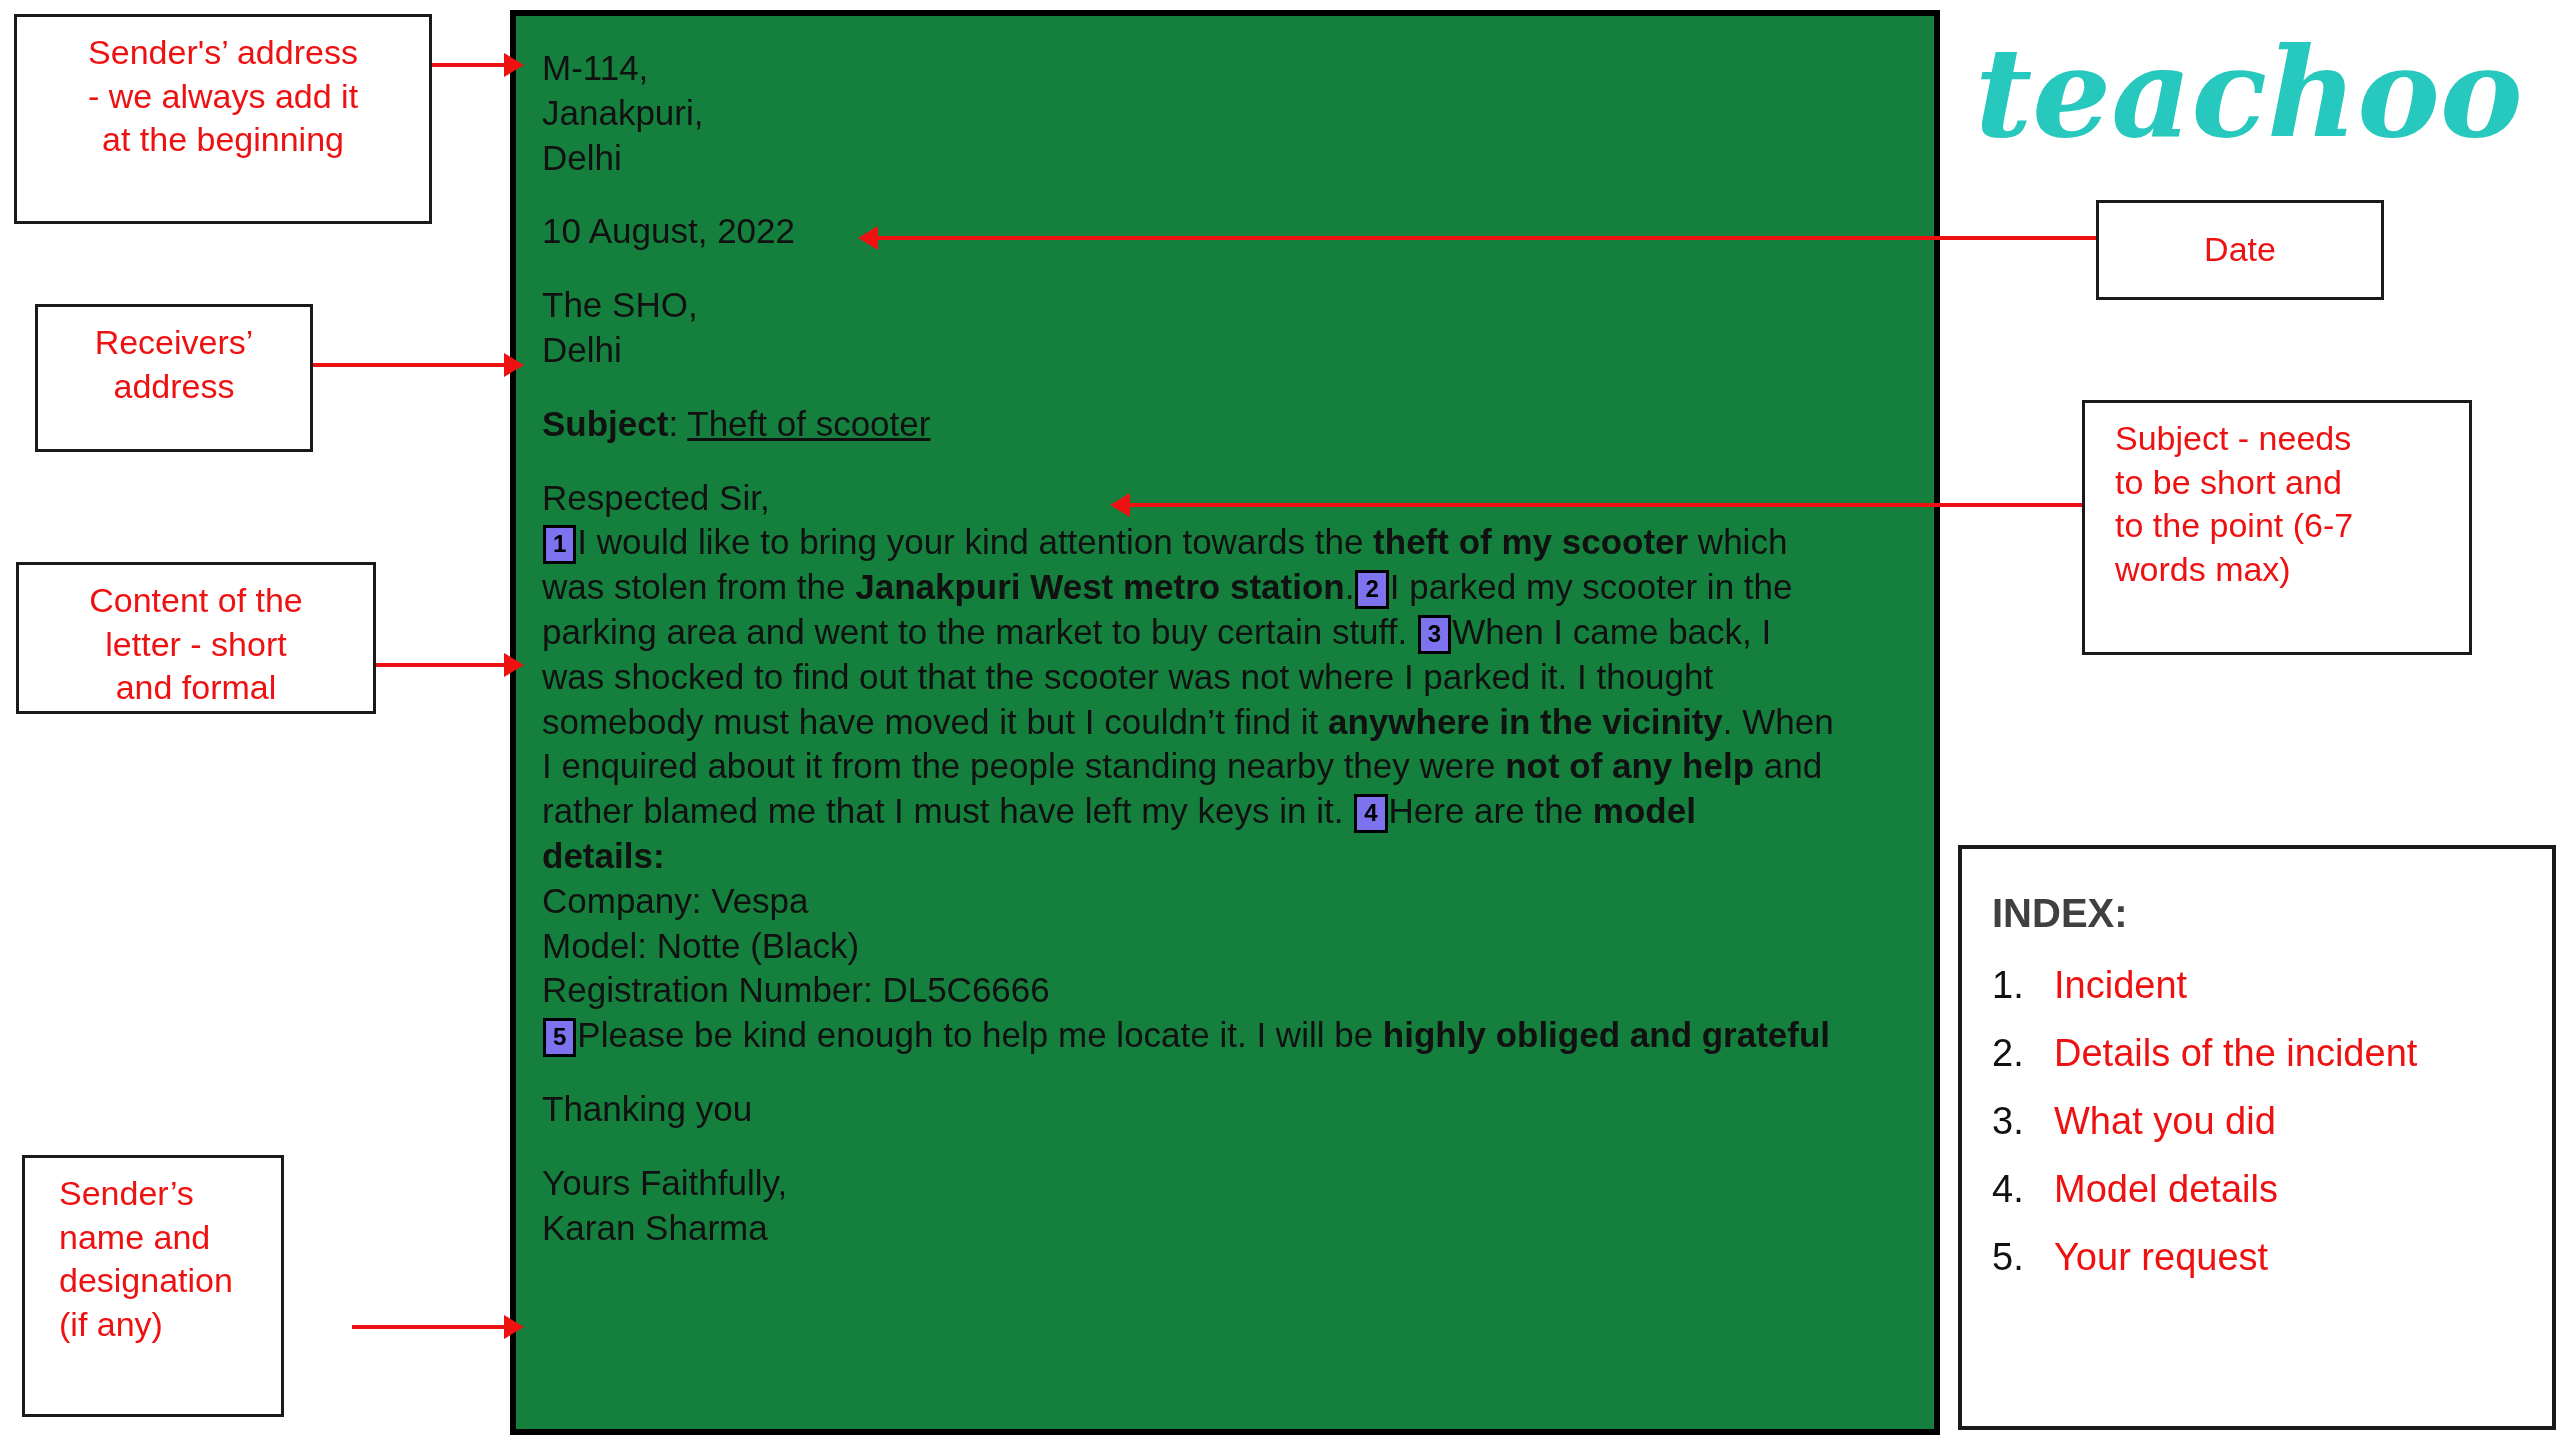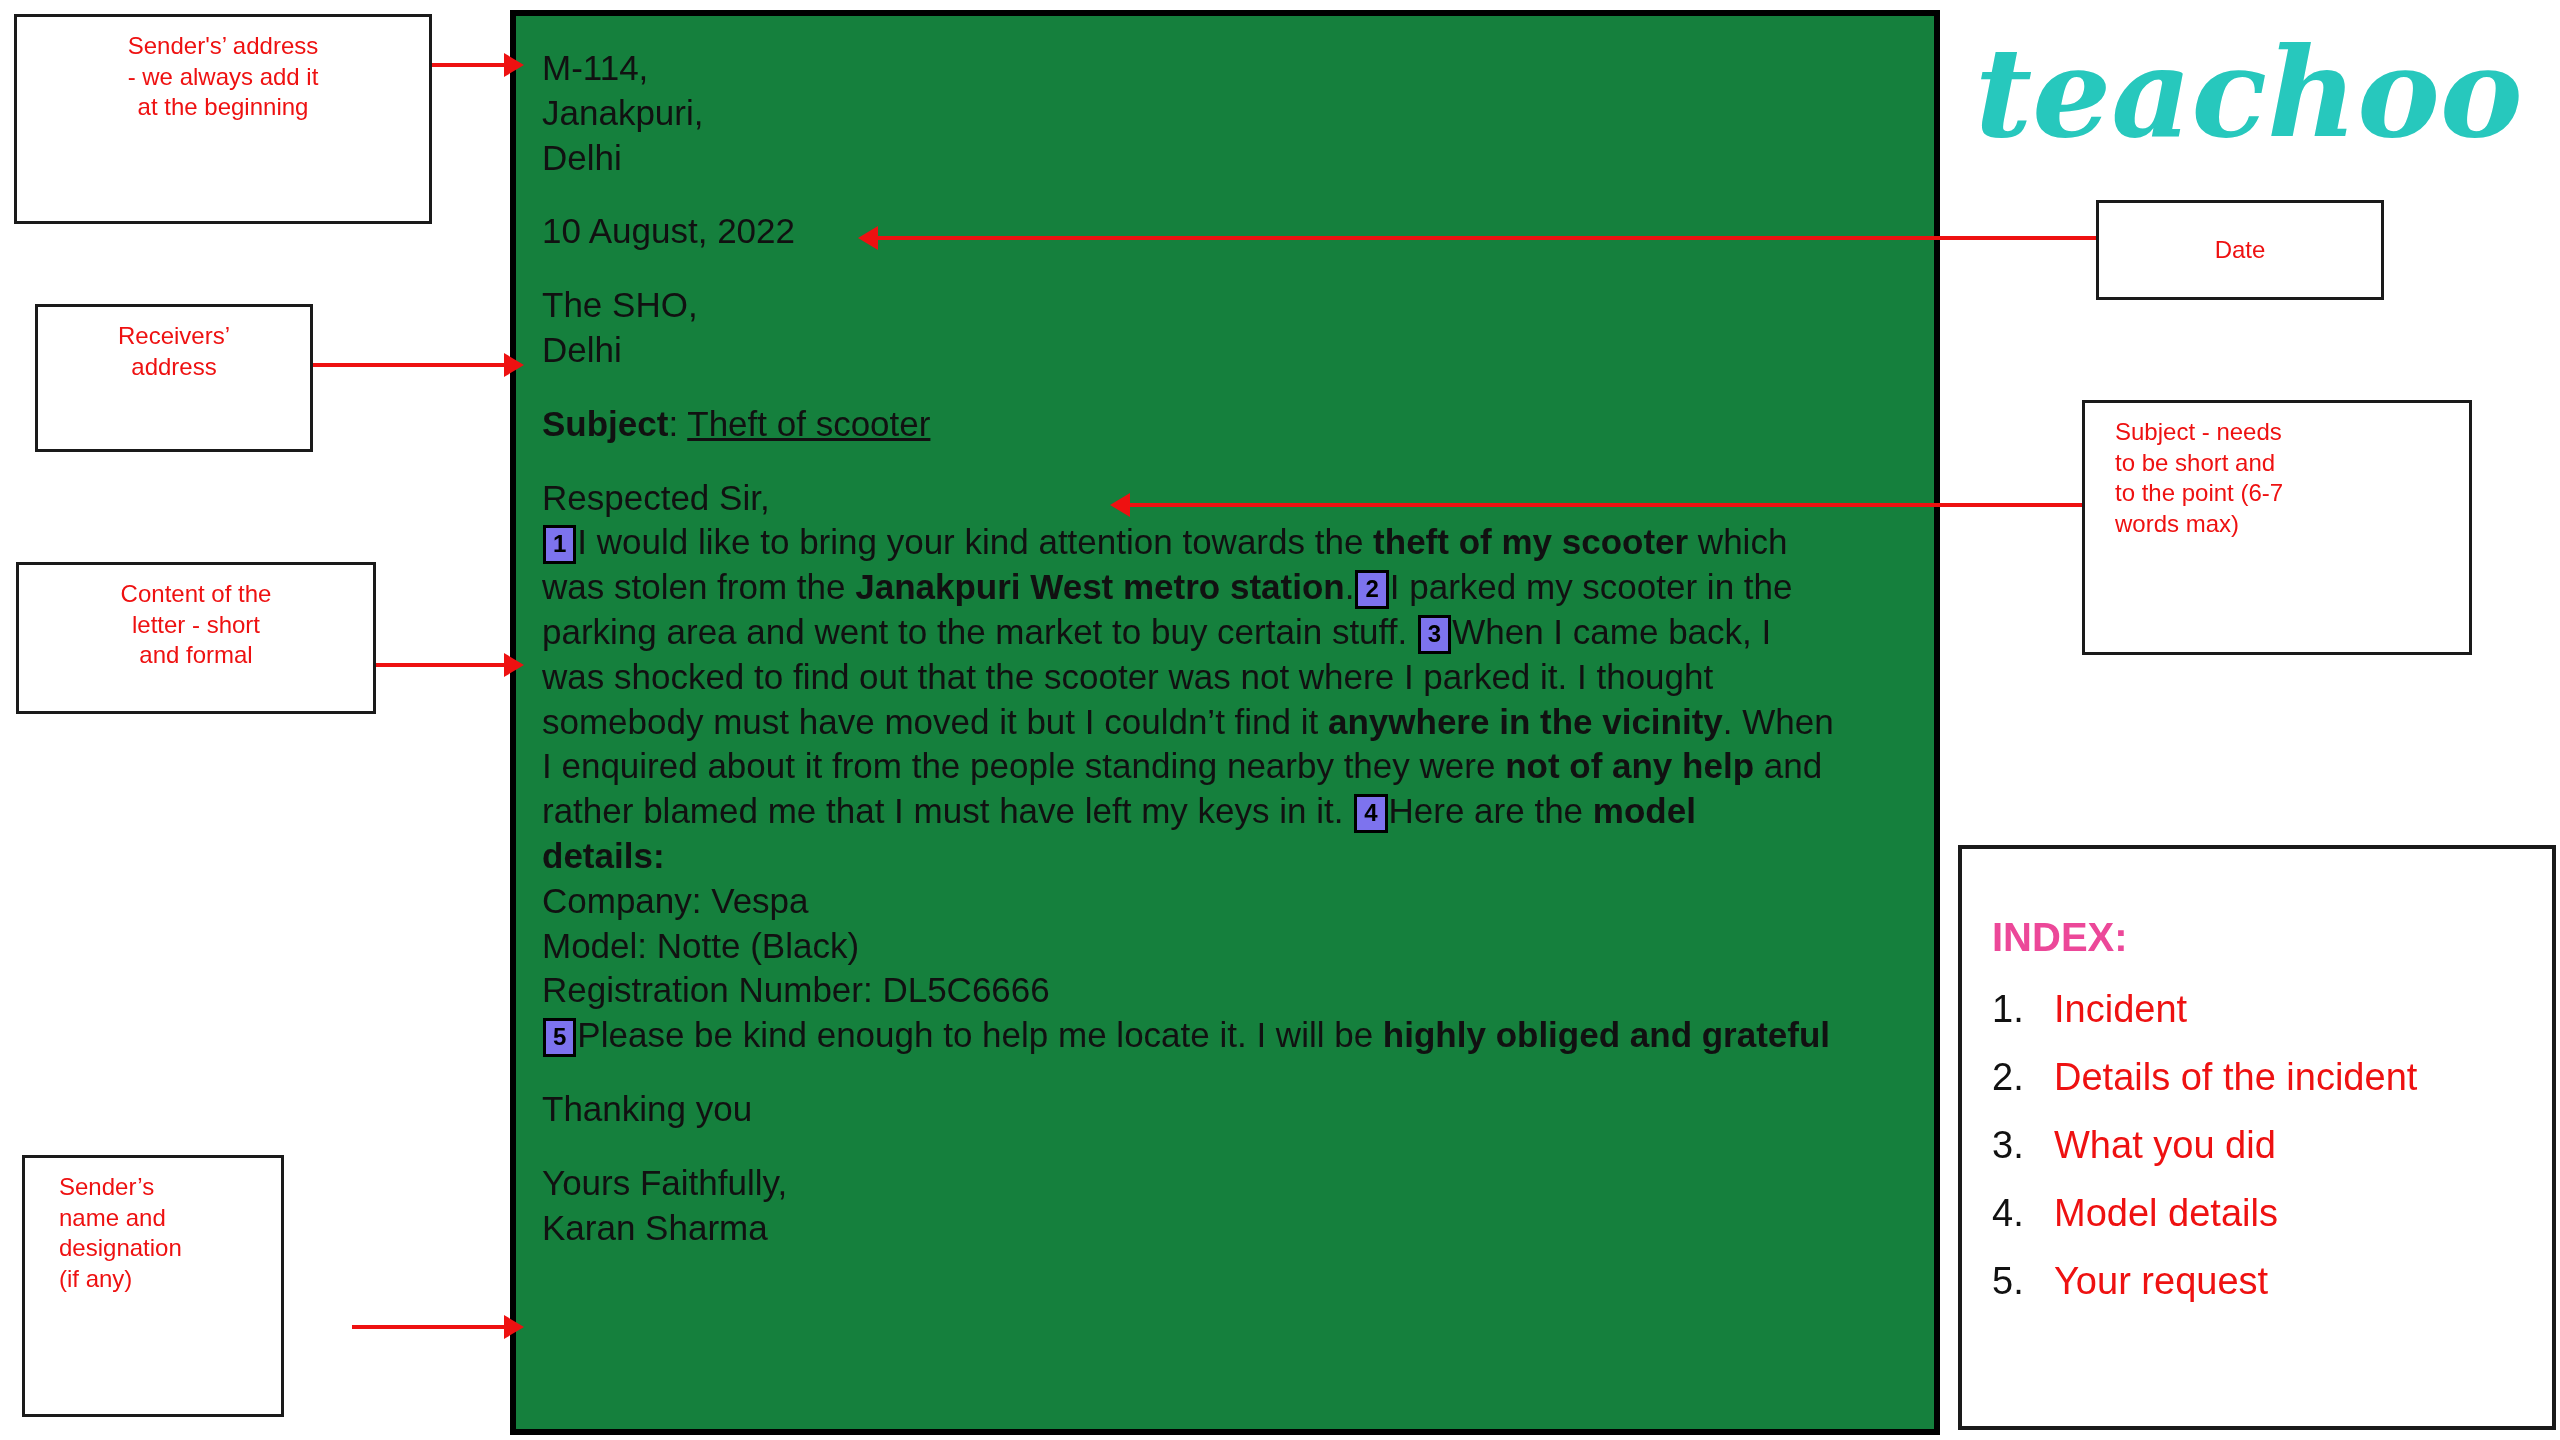--- a/index.html
+++ b/index.html
@@ -15,21 +15,21 @@
     overflow: hidden;
   }
 
   
   .callout {
     position: absolute;
     box-sizing: border-box;
     border: 3px solid #1a1a1a;
     background: #ffffff;
     color: #ee1111;
-    font-size: 24px;
+    font-size: 34px;
     line-height: 1.28;
     padding: 14px 18px;
     z-index: 5;
   }
   .callout.center { text-align: center; }
   .callout.left   { text-align: left; }
 
   
   .hline {
     position: absolute;
@@ -119,25 +119,24 @@
     top: 845px;
     width: 598px;
     height: 585px;
     border: 4px solid #1a1a1a;
     background: #ffffff;
     box-sizing: border-box;
     padding: 42px 30px 20px 30px;
     z-index: 5;
   }
   #index-title {
-    color: #ec4899;
+    color: #404040;
     font-size: 40px;
     font-weight: bold;
     margin-bottom: 28px;
-    margin-top: 24px;
   }
   .index-row {
     display: flex;
     align-items: baseline;
     margin-bottom: 25px;
     font-size: 38px;
   }
   .index-num {
     color: #111111;
     width: 62px;

